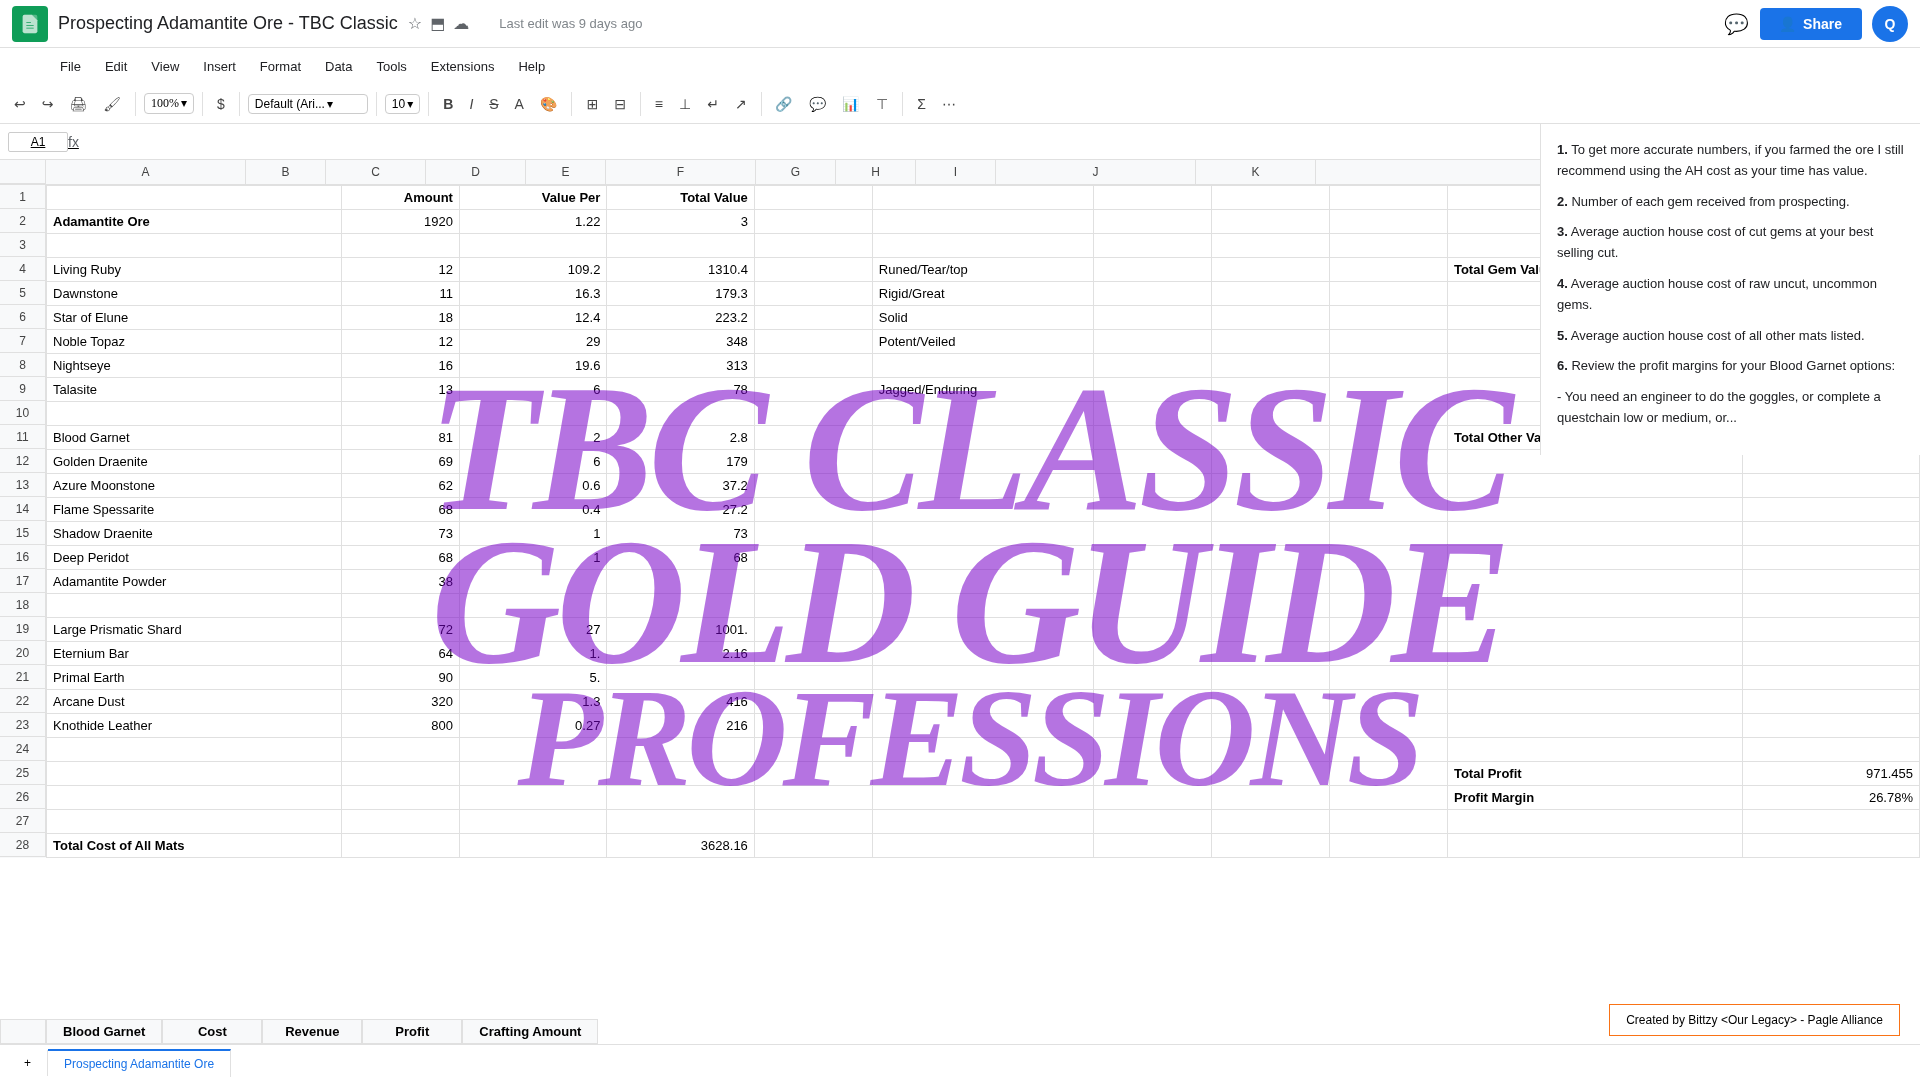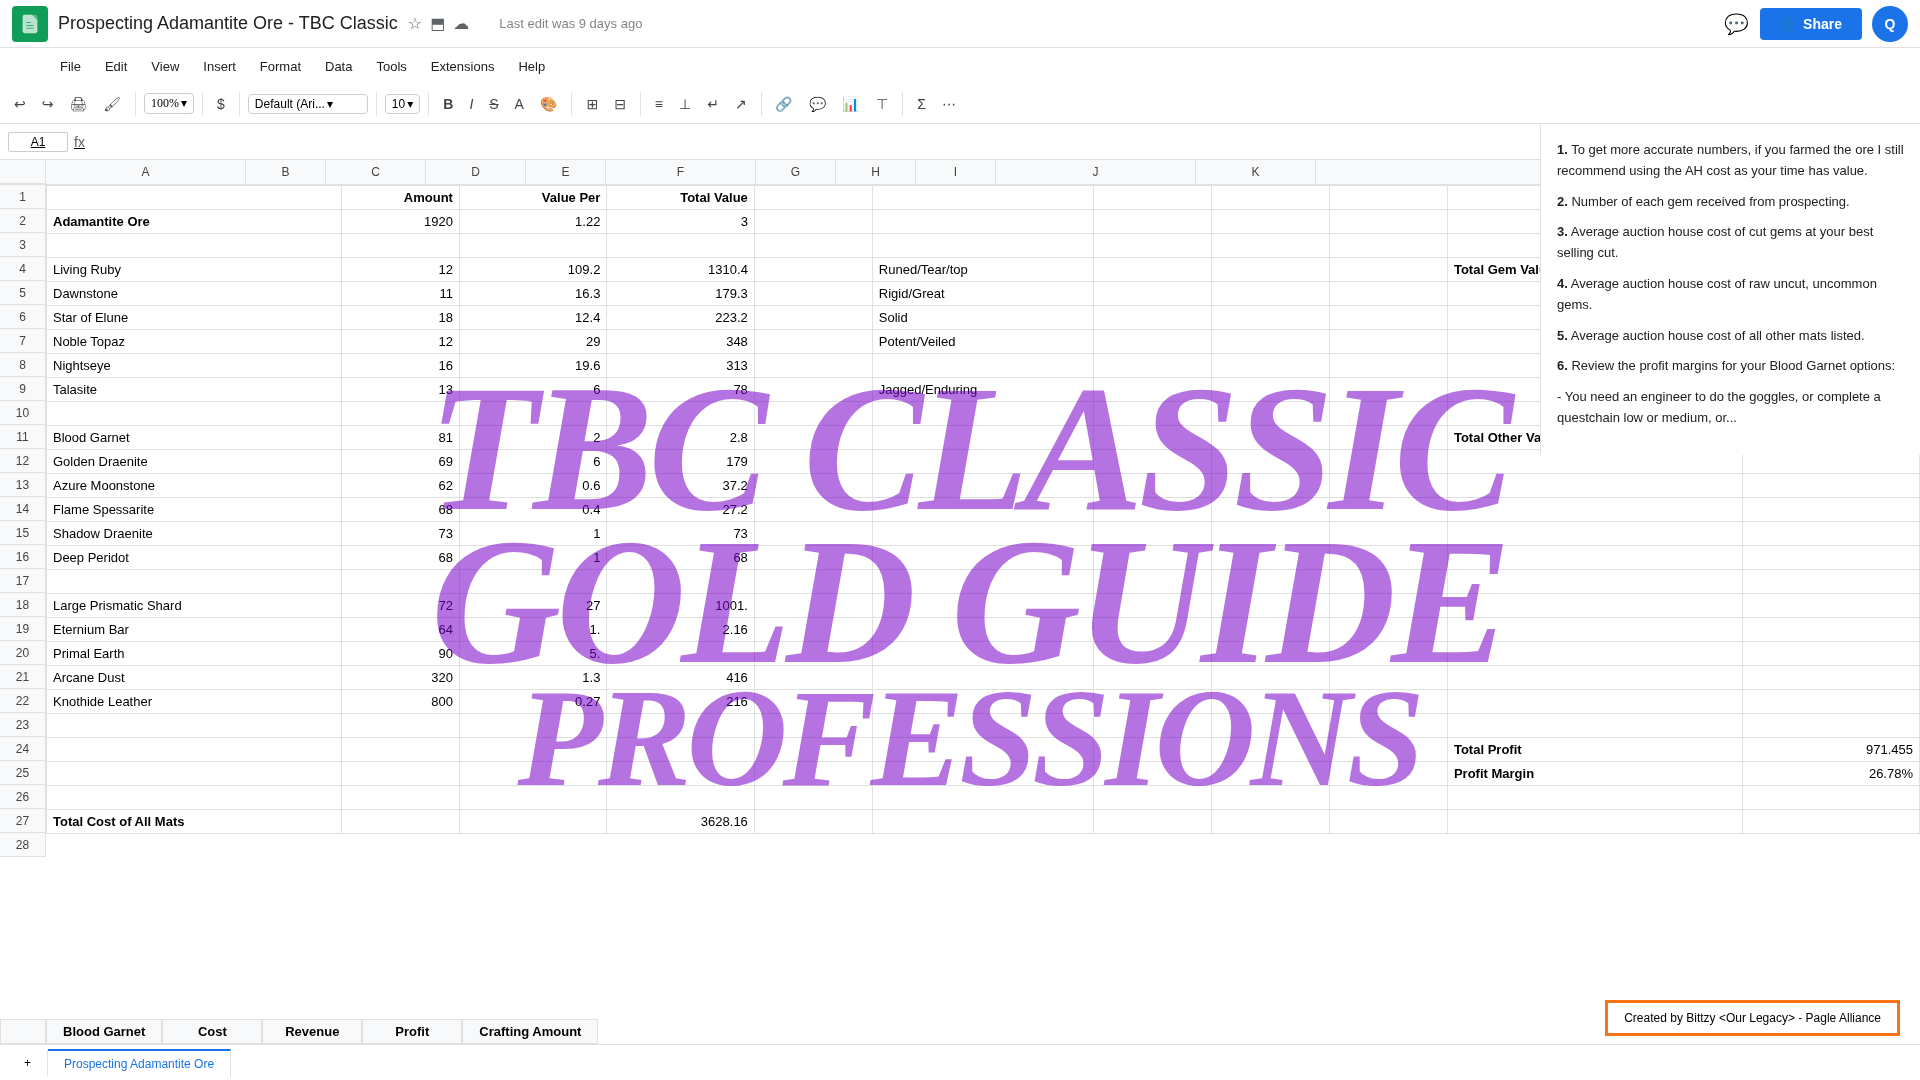--- a/index.html
+++ b/index.html
@@ -36,21 +36,21 @@
     }
     .tb-btn { padding: 4px 6px; border-radius: 4px; cursor: pointer; color: #444; font-size: 14px; border: none; background: transparent; }
     .tb-sep { width: 1px; height: 24px; background: #e0e0e0; margin: 0 4px; }
     .tb-zoom { display: flex; align-items: center; gap: 2px; border: 1px solid #ccc; border-radius: 4px; padding: 2px 6px; font-size: 12px; cursor: pointer; font-family: Liberation Serif, serif; }
     .tb-font { display: flex; align-items: center; gap: 2px; border: 1px solid #ccc; border-radius: 4px; padding: 2px 6px; font-size: 12px; cursor: pointer; min-width: 120px; }
     .tb-fontsize { display: flex; align-items: center; gap: 2px; border: 1px solid #ccc; border-radius: 4px; padding: 2px 6px; font-size: 12px; cursor: pointer; }
 
     
     #formula-bar {
       display: flex; align-items: center; height: 36px; padding: 0 8px;
-      background: #fff; border-bottom: 1px solid #e0e0e0; gap: 6px; text-decoration: underline;
+      background: #fff; border-bottom: 1px solid #e0e0e0; gap: 0; text-decoration: underline;
     }
     #cell-ref { width: 60px; border: 1px solid #ccc; border-radius: 2px; padding: 2px 6px; font-size: 12px; text-align: center; }
     #formula-icon { color: #5f6368; font-size: 14px; }
     #formula-input { flex: 1; border: none; outline: none; font-size: 13px; }
 
     
     #spreadsheet { display: flex; flex-direction: column; flex: 1; overflow: hidden; }
     #col-headers { display: flex; background: #f8f9fa; border-bottom: 1px solid #e0e0e0; }
     #row-col-corner { width: 46px; min-width: 46px; height: 24px; background: #f8f9fa; border-right: 1px solid #e0e0e0; border-bottom: 1px solid #e0e0e0; }
     .col-header { height: 24px; border-right: 1px solid #e0e0e0; display: flex; align-items: center; justify-content: center; font-size: 12px; color: #444; background: #f8f9fa; cursor: pointer; }
@@ -130,21 +130,21 @@
       z-index: 50;
       color: #202124;
     }
     #comment-panel p { margin-bottom: 10px; }
     #comment-panel strong { font-weight: bold; }
 
     #creator-box {
       position: absolute;
       bottom: 40px;
       right: 20px;
-      border: 3px solid #f97316;
+      border: 1px solid #f97316;
       padding: 8px 16px;
       font-size: 12px;
       background: white;
       z-index: 50;
     }
 
     
     #bottom-table-header {
       position: absolute;
       bottom: 80px; left: 0;
@@ -511,20 +511,33 @@
               <td class="col-d right">68</td>
               <td class="col-e"></td>
               <td class="col-f"></td>
               <td class="col-g"></td>
               <td class="col-h"></td>
               <td class="col-i"></td>
               <td class="col-j"></td>
               <td class="col-k right"></td>
             </tr>
             <tr>
+              <td class="col-a">Adamantite Powder</td>
+              <td class="col-b right">38</td>
+              <td class="col-c right"></td>
+              <td class="col-d right"></td>
+              <td class="col-e"></td>
+              <td class="col-f"></td>
+              <td class="col-g"></td>
+              <td class="col-h"></td>
+              <td class="col-i"></td>
+              <td class="col-j"></td>
+              <td class="col-k right"></td>
+            </tr>
+            <tr>
               <td class="col-a"></td>
               <td class="col-b right"></td>
               <td class="col-c right"></td>
               <td class="col-d right"></td>
               <td class="col-e"></td>
               <td class="col-f"></td>
               <td class="col-g"></td>
               <td class="col-h"></td>
               <td class="col-i"></td>
               <td class="col-j"></td>

